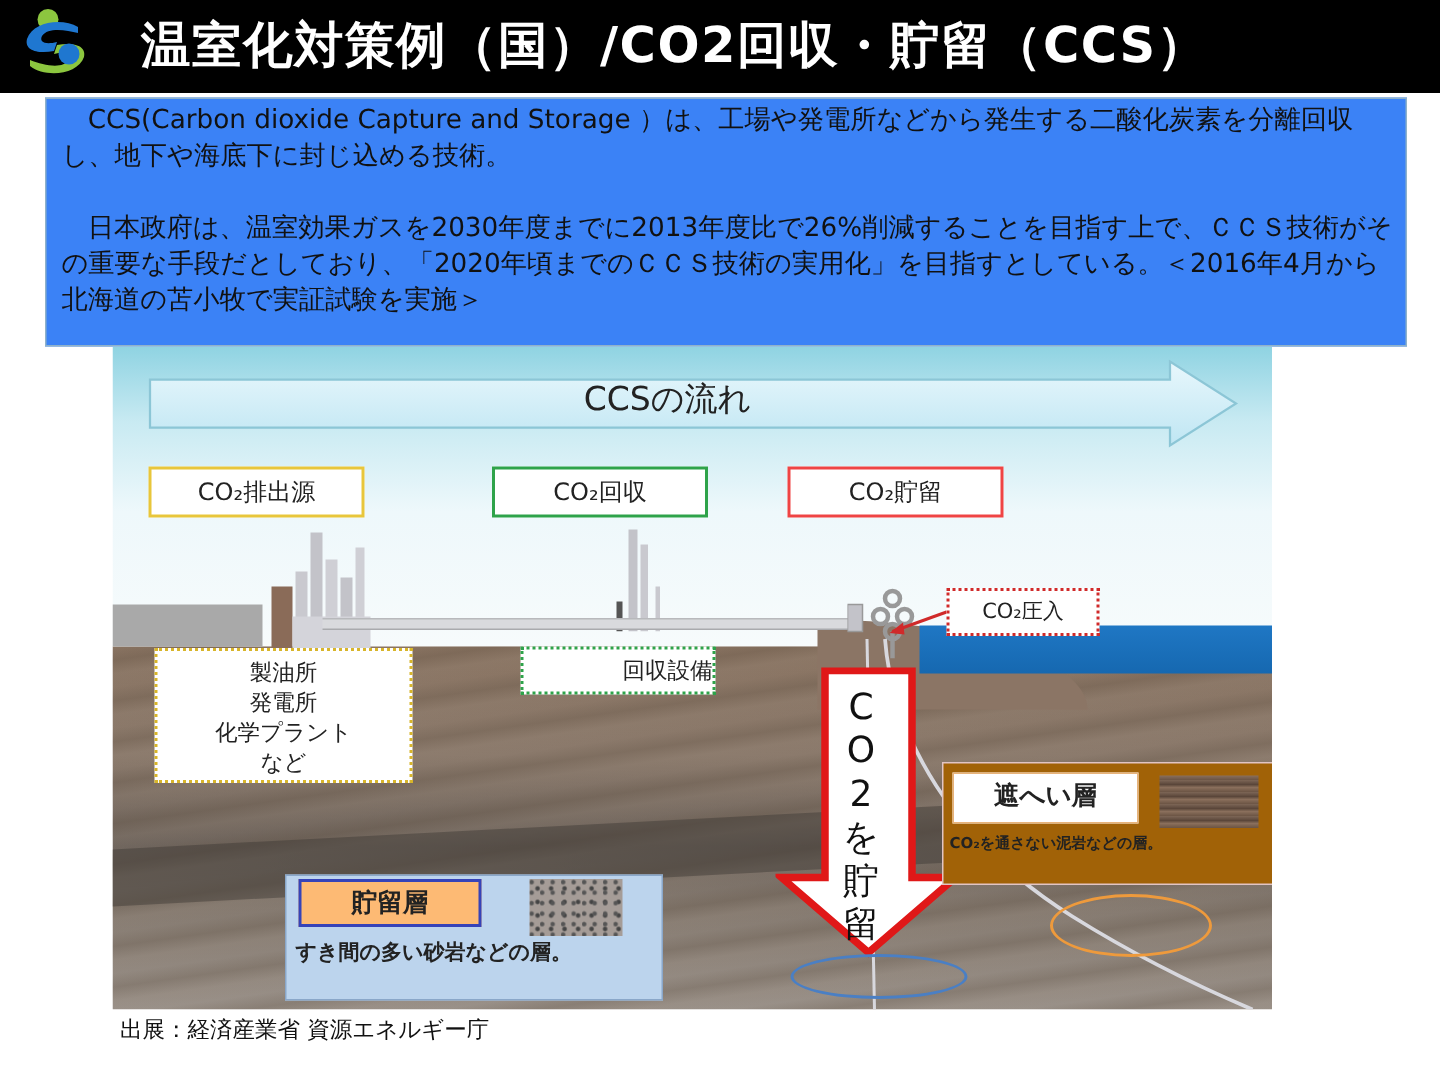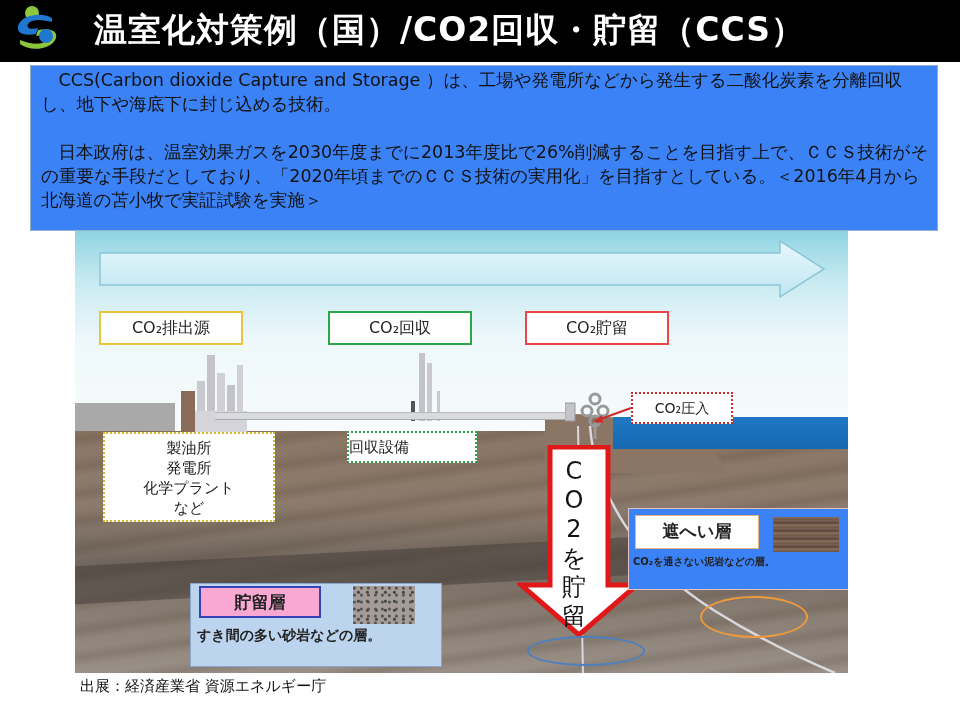--- a/index.html
+++ b/index.html
@@ -33,33 +33,33 @@
   .stage-box { position: absolute; top: 80px; height: 34px; width: 144px; background: #fff; text-align: center; font-size: 16px; line-height: 30px; color: #222; }
   .stage-1 { left: 24px; border: 2px solid #e8c63b; }
   .stage-2 { left: 253px; border: 2px solid #2ea34a; }
   .stage-3 { left: 450px; border: 2px solid #ef4444; }
 
   .factory { position: absolute; }
   .pipe { position: absolute; left: 140px; top: 181px; width: 360px; height: 8px; background: #d9dadd; border-top: 1px solid #b8b9bc; border-bottom: 1px solid #a9aaad; }
   .buildings { position: absolute; left: 0; top: 172px; width: 100px; height: 28px; background: #a9a9a9; }
 
   .label-source { position: absolute; left: 28px; top: 201px; width: 172px; height: 90px; background: #fff; border: 2px dotted #d8b52a; text-align: center; font-size: 15px; line-height: 20px; padding-top: 4px; color: #222; }
-  .label-capture { position: absolute; left: 272px; top: 200px; width: 130px; height: 32px; background: #fff; border: 2px dotted #2ea34a; text-align: left; font-size: 15px; line-height: 28px; color: #222; }
+  .label-capture { position: absolute; left: 272px; top: 200px; width: 130px; height: 32px; background: #fff; border: 2px dotted #2ea34a; text-align: right; font-size: 15px; line-height: 28px; color: #222; }
   .label-inject { position: absolute; left: 556px; top: 161px; width: 102px; height: 32px; background: #fff; border: 2px dotted #d02a2a; text-align: center; font-size: 14px; line-height: 28px; color: #222; }
 
   .store-arrow { position: absolute; left: 442px; top: 214px; }
   .store-arrow-text { position: absolute; left: 482px; top: 226px; width: 34px; font-size: 24px; line-height: 29px; text-align: center; color: #111; }
 
-  .caprock-callout { position: absolute; left: 553px; top: 277px; width: 252px; height: 82px; background: #3b82f6; border: 1px solid #e2c4c4; }
+  .caprock-callout { position: absolute; left: 553px; top: 277px; width: 252px; height: 82px; background: #a16207; border: 1px solid #e2c4c4; }
   .caprock-title { position: absolute; left: 6px; top: 6px; width: 124px; height: 34px; background: #fff; border: 1.5px solid #e8b37a; text-align: center; font-size: 17px; font-weight: bold; line-height: 30px; color: #222; }
   .caprock-swatch { position: absolute; left: 144px; top: 8px; width: 66px; height: 35px; background: repeating-linear-gradient(0deg, #6b5444 0px, #8a6f5c 3px, #5a463a 5px, #7d6656 8px); }
   .caprock-desc { position: absolute; left: 4px; top: 46px; font-size: 10px; font-weight: bold; color: #222; white-space: nowrap; }
 
   .reservoir-callout { position: absolute; left: 115px; top: 352px; width: 252px; height: 84px; background: #bcd4ed; border: 1px solid #8aa7c9; }
-  .reservoir-title { position: absolute; left: 8px; top: 2px; width: 122px; height: 32px; background: #f9a8d4; border: 2px solid #3643b8; text-align: center; font-size: 17px; font-weight: bold; line-height: 28px; color: #222; }
+  .reservoir-title { position: absolute; left: 8px; top: 2px; width: 122px; height: 32px; background: #fdba74; border: 2px solid #3643b8; text-align: center; font-size: 17px; font-weight: bold; line-height: 28px; color: #222; }
   .reservoir-swatch { position: absolute; left: 162px; top: 2px; width: 62px; height: 38px; background: radial-gradient(circle at 20% 30%, #555 1px, transparent 2px) 0 0/7px 7px, radial-gradient(circle at 60% 70%, #444 1px, transparent 2px) 0 0/9px 9px, #a59c97; }
   .reservoir-desc { position: absolute; left: 6px; top: 42px; font-size: 14px; font-weight: bold; line-height: 19px; color: #222; white-space: nowrap; }
 
   .ellipse { position: absolute; border-radius: 50%; }
   .ellipse-blue { left: 452px; top: 405px; width: 118px; height: 30px; border: 2px solid #4a7fc4; }
   .ellipse-orange { left: 625px; top: 365px; width: 108px; height: 42px; border: 2.5px solid #ee9a3c; }
 
   .well { position: absolute; left: 0; top: 0; }
 
   .source-note { position: absolute; left: 80px; top: 677px; font-size: 15px; color: #111; white-space: nowrap; }
@@ -92,20 +92,21 @@
 
   <svg class="flow-arrow" width="730" height="60" viewBox="0 0 730 60">
     <defs>
       <linearGradient id="fa" x1="0" y1="0" x2="0" y2="1">
         <stop offset="0" stop-color="#e8f7fc"></stop>
         <stop offset="1" stop-color="#bfe6f3"></stop>
       </linearGradient>
     </defs>
     <polygon points="2,14 682,14 682,2 726,30 682,58 682,46 2,46" fill="url(#fa)" stroke="#8cc6d6" stroke-width="1.5"></polygon>
   </svg>
+  <div class="flow-label">CCSの流れ</div>
 
   <div class="stage-box stage-1">CO₂排出源</div>
   <div class="stage-box stage-2">CO₂回収</div>
   <div class="stage-box stage-3">CO₂貯留</div>
 
   <div class="buildings"></div>
   <svg class="factory" style="left:100px;top:120px" width="90" height="82" viewBox="0 0 90 82">
     <rect x="6" y="40" width="14" height="42" fill="#8a6b58"></rect>
     <rect x="22" y="30" width="8" height="52" fill="#c9c9cf"></rect>
     <rect x="32" y="4" width="8" height="78" fill="#c3c3c9"></rect>

